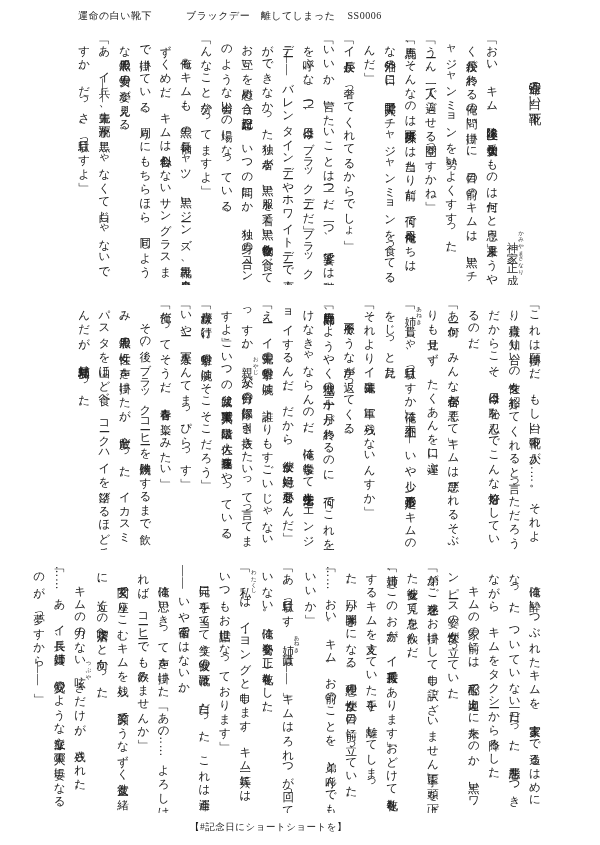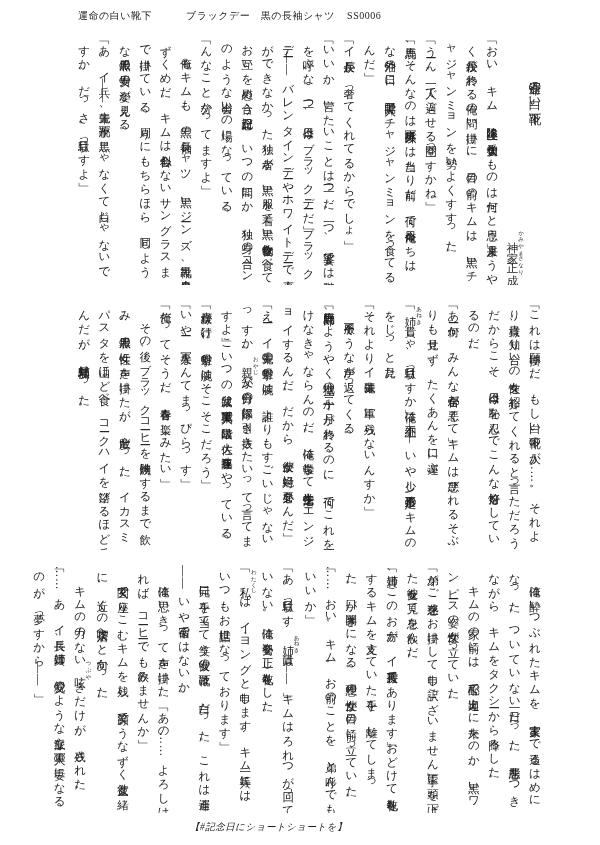--- a/index.html
+++ b/index.html
@@ -43,28 +43,27 @@
   ruby rt {
     font-size: 5.5px;
     letter-spacing: 0;
   }
   .page-footer {
     position: absolute;
     top: 821px; left: 190px;
     font-size: 9.5px;
     letter-spacing: 0.5px;
     white-space: nowrap;
-    font-style: italic;
   }
 </style>
 </head>
 <body>
 
 <div class="page-header">
-  <span class="hdr-title">運命の白い靴下</span><span class="hdr-series">ブラックデー　黒の長袖シャツ</span><span class="hdr-code">SS0006</span>
+  <span class="hdr-title">運命の白い靴下</span><span class="hdr-series">ブラックデー　離してしまった</span><span class="hdr-code">SS0006</span>
 </div>
 
 <div class="band band-1">
   <div class="title-col">運命の白い靴下</div>
   <div class="author-col" id="author-col"><ruby>神家正成<rt>かみやまさなり</rt></ruby></div>
 <p>「おい、キム、除隊後に一番大切なものは何だと思う」来月ようやく兵役が終わる俺の問い掛けに、目の前のキムは、黒いチャジャンミョンを勢いよくすすった。</p>
     <p>「うーん、一人で過ごせる空間っすかね」</p>
     <p>「馬鹿、そんなのは軍隊以外では当たり前だ。何で今日俺たちは、貴重な外泊の日に、野郎二人でチャジャンミョンを食ってるんだ」</p>
     <p>「イ兵長が、奢ってくれてるからでしょ」</p>
     <p>「いいか、言いたいことは二つだ。一つ、娑婆では階級を呼ぶな。二つ、今日はブラックデーだ」ブラックデー――バレンタインデーやホワイトデーで恋人ができなかった独り者が、黒い服を着て黒い飲食物を食べてお互いを慰め合う記念日だ。いつの間にか、独り身の合コンのような出会いの場になっている。</p>

